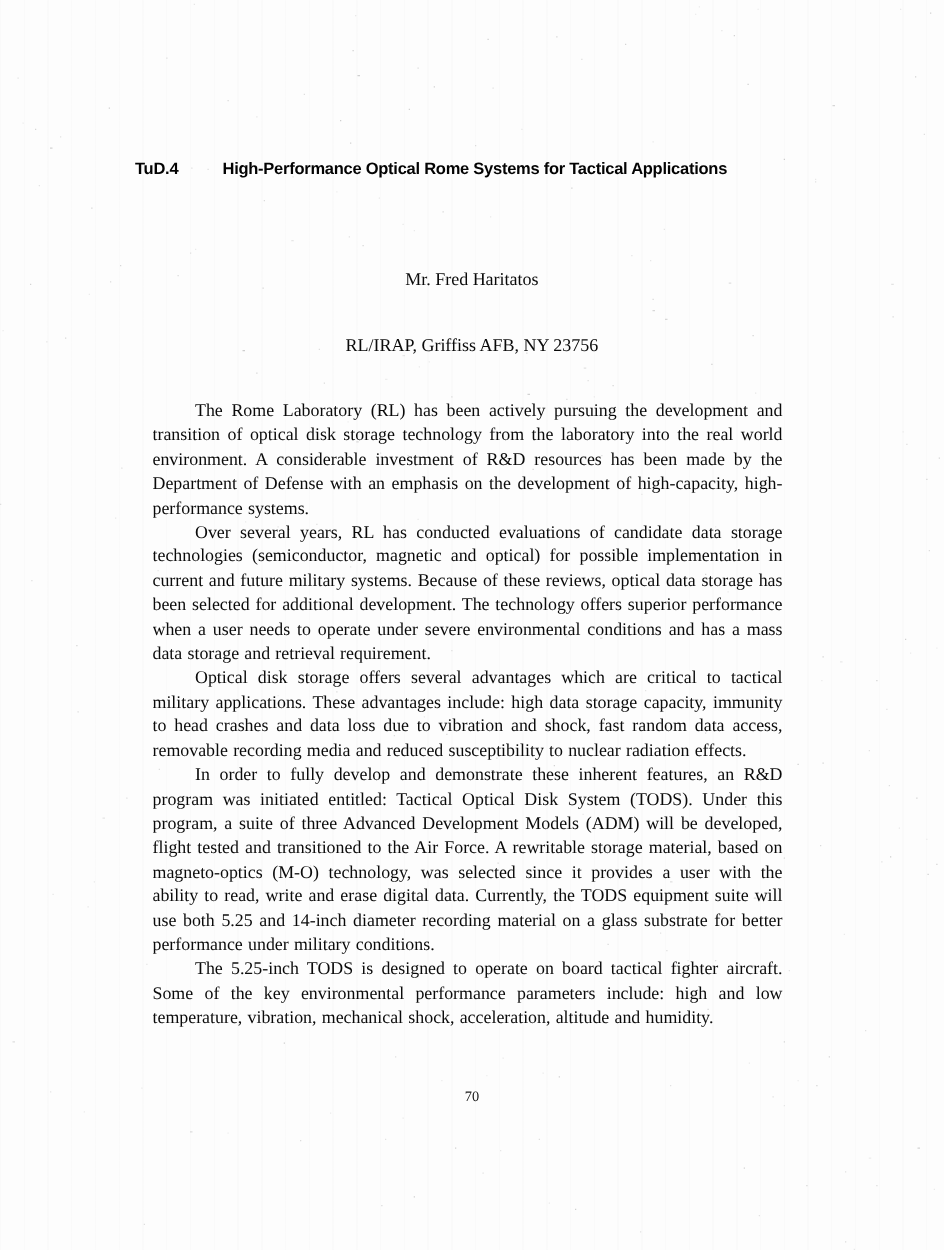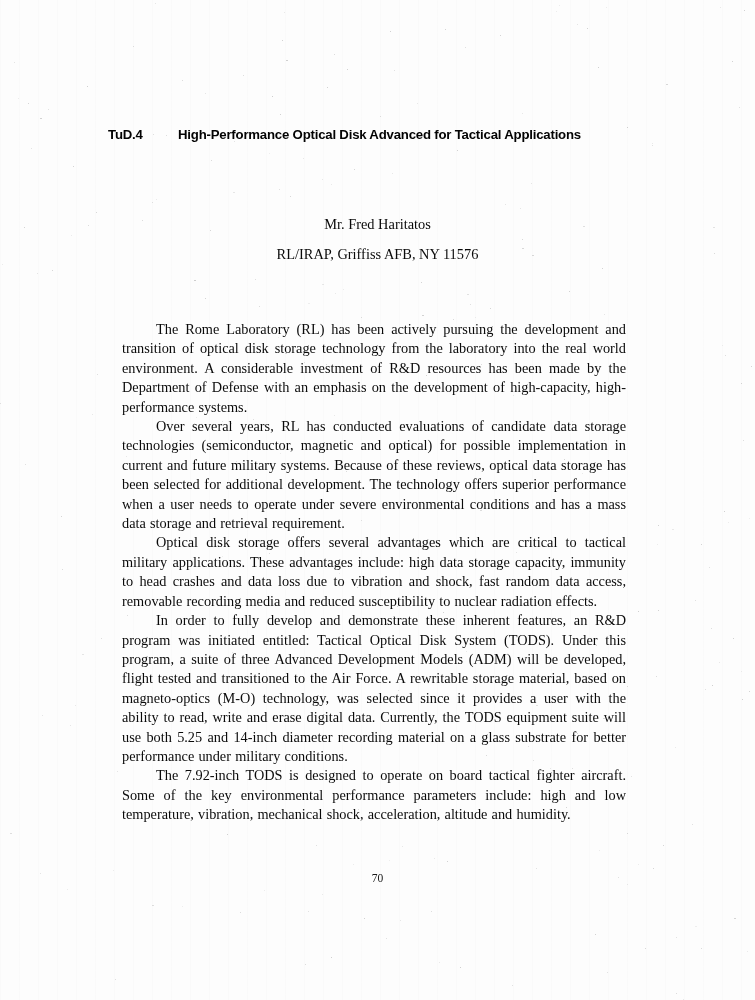--- a/index.html
+++ b/index.html
@@ -88,21 +88,21 @@
   .authorblock {
     position: absolute;
     left: 0;
     top: 214px;
     width: 755px;
     text-align: center;
     font-size: 14.4px;
     line-height: 20px;
     color: #111;
   }
-  .author-name { margin: 0 0 10px 0; }
+  .author-name { margin: 0 0 33px 0; }
   .affil-line  { margin: 0; }
 
   
   .body-text {
     position: absolute;
     left: 122px;
     top: 320px;
     width: 504px;
     font-size: 14.3px;
     line-height: 19.4px;
@@ -397,32 +397,32 @@
       <span style="left: 522px; top: 113px; opacity: 0.36;"></span>
       <span style="left: 627px; top: 884px; opacity: 0.36;"></span>
       <span style="left: 598px; top: 67px; opacity: 0.78;"></span>
       <span style="left: 101px; top: 638px; opacity: 0.52;"></span>
       <span style="left: 550px; top: 768px; opacity: 0.4;"></span>
     </div>
 
   <div class="content degrade">
 
     <div class="runhead">
-      <span class="sess">TuD.4</span><span class="rh-title">High-Performance Optical Disk Advanced for Tactical Applications</span>
+      <span class="sess">TuD.4</span><span class="rh-title">High-Performance Optical Rome Systems for Tactical Applications</span>
     </div>
 
     <div class="authorblock">
       <div class="author-name">Mr. Fred Haritatos</div>
-      <div class="affil-line">RL/IRAP, Griffiss AFB, NY 11576</div>
+      <div class="affil-line">RL/IRAP, Griffiss AFB, NY 23756</div>
     </div>
 
     <div class="body-text" id="body-container">
         <p>The Rome Laboratory (RL) has been actively pursuing the development and transition of optical disk storage technology from the laboratory into the real world environment.  A considerable investment of R&amp;D resources has been made by the Department of Defense with an emphasis on the development of high-capacity, high-performance systems.</p>
         <p>Over several years, RL has conducted evaluations of candidate data storage technologies (semiconductor, magnetic and optical) for possible implementation in current and future military systems. Because of these reviews, optical data storage has been selected for additional development.  The technology offers superior performance when a user needs to operate under severe environmental conditions and has a mass data storage and retrieval requirement.</p>
         <p>Optical disk storage offers several advantages which are critical to tactical military applications.  These advantages include: high data storage capacity, immunity to head crashes and data loss due to vibration and shock, fast random data access, removable recording media and reduced susceptibility to nuclear radiation effects.</p>
         <p>In order to fully develop and demonstrate these inherent features, an R&amp;D program was initiated entitled: Tactical Optical Disk System (TODS).  Under this program, a suite of three Advanced Development Models (ADM) will be developed, flight tested and transitioned to the Air Force.  A rewritable storage material, based on magneto-optics (M-O) technology, was selected since it provides a user with the ability to read, write and erase digital data.  Currently, the TODS equipment suite will use both 5.25 and 14-inch diameter recording material on a glass substrate for better performance under military conditions.</p>
-        <p>The 7.92-inch TODS is designed to operate on board tactical fighter aircraft.  Some of the key environmental performance parameters include: high and low temperature, vibration, mechanical shock, acceleration, altitude and humidity.</p>
+        <p>The 5.25-inch TODS is designed to operate on board tactical fighter aircraft.  Some of the key environmental performance parameters include: high and low temperature, vibration, mechanical shock, acceleration, altitude and humidity.</p>
       </div>
 
     <div class="folio">70</div>
 
   </div>
 </div>
 
 </body></html>

